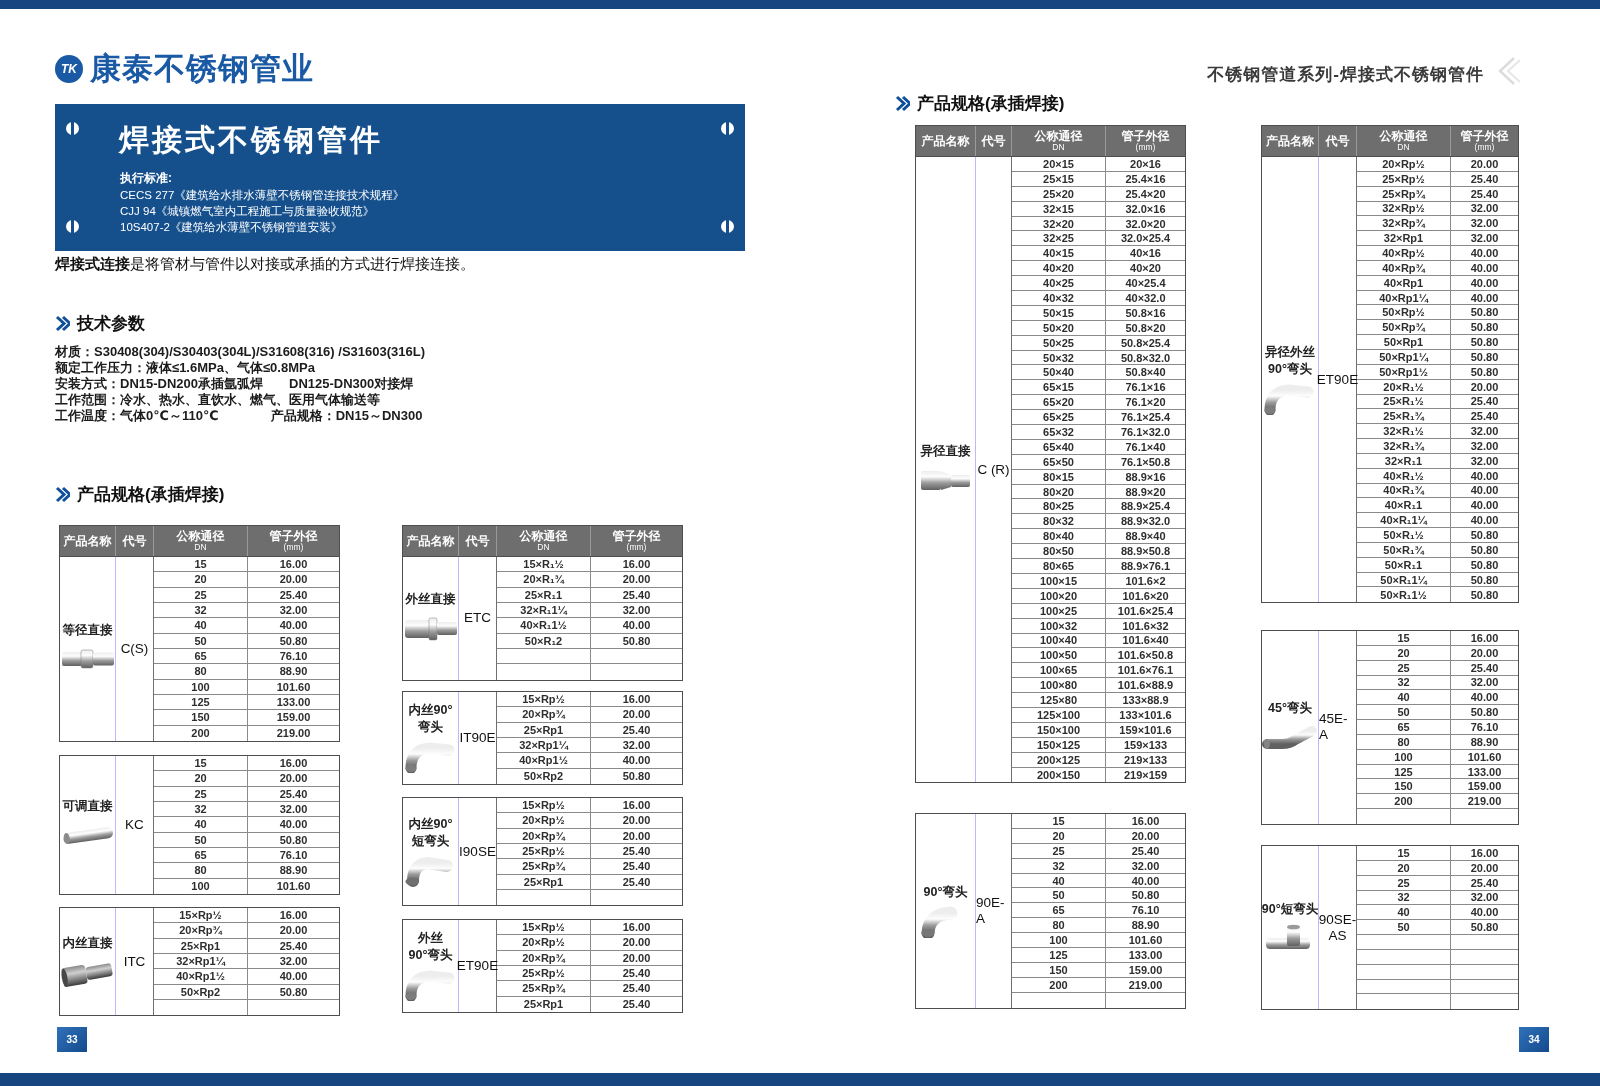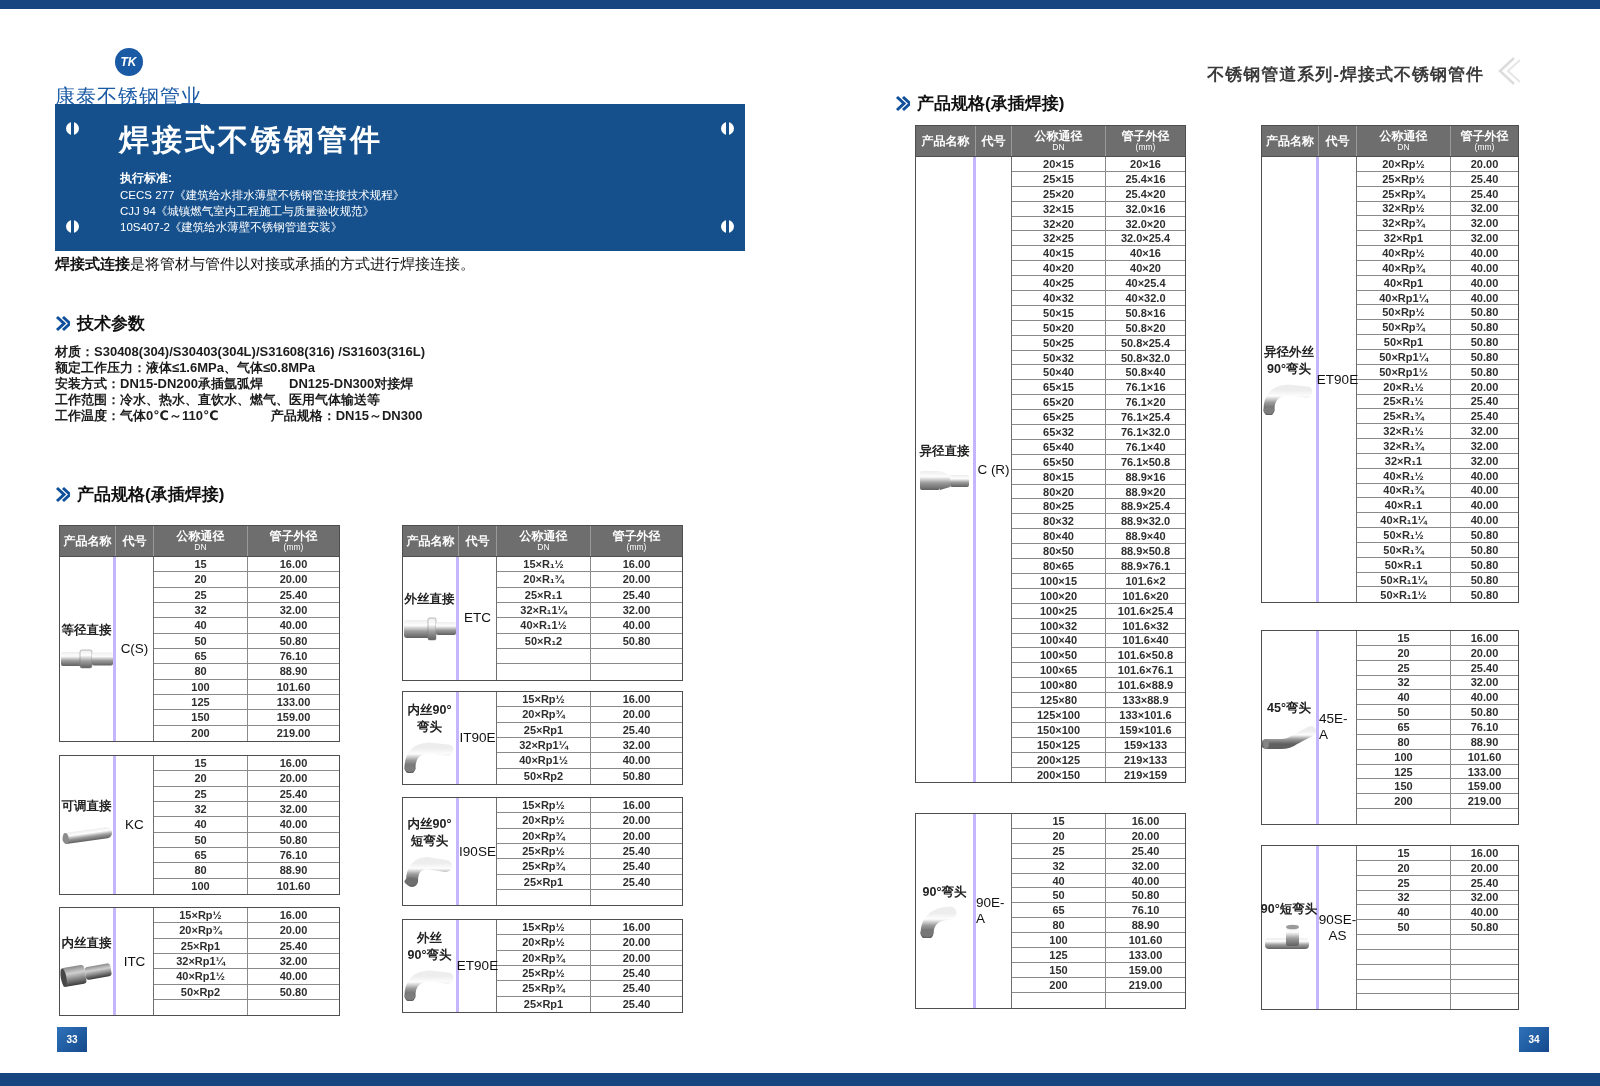--- a/index.html
+++ b/index.html
@@ -12,25 +12,25 @@
   }
   html,body{margin:0;padding:0;}
   body{width:1600px;height:1086px;position:relative;background:#ffffff;
        font-family:"Liberation Sans","DejaVu Sans",sans-serif;overflow:hidden;}
 
   .band{position:absolute;left:0;width:1600px;background:var(--band-navy);}
   .band.top{top:0;height:9px;}
   .band.bottom{top:1073px;height:13px;}
 
   
-  .logo{position:absolute;left:55px;top:48px;display:flex;align-items:center;gap:7px;flex-direction:column;}
+  .logo{position:absolute;left:55px;top:48px;display:flex;align-items:center;gap:7px;}
   .logo .mark{width:28px;height:28px;border-radius:50%;background:var(--accent);
     color:#fff;display:flex;align-items:center;justify-content:center;
     font-weight:bold;font-style:italic;font-size:12px;}
-  .logo .brand{color:var(--accent);font-weight:normal;font-size:20px;letter-spacing:1px;}
+  .logo .brand{color:var(--accent);font-weight:bold;font-size:31px;letter-spacing:1px;}
 
   .hdr-right{position:absolute;top:56px;right:80px;display:flex;align-items:flex-end;gap:10px;}
   .hdr-right .txt{font-size:17px;font-weight:bold;color:#3a3a3a;letter-spacing:1px;}
 
   
   .banner{position:absolute;left:55px;top:88px;width:690px;height:147px;background:var(--banner-blue);margin-top:16px;}
   .banner .title{position:absolute;left:64px;top:16px;color:#fff;font-size:30px;font-weight:bold;letter-spacing:3px;}
   .banner .stdlabel{position:absolute;left:65px;top:66px;color:#fff;font-size:12px;font-weight:bold;}
   .banner .stds{position:absolute;left:65px;top:83px;color:#fff;font-size:11.5px;line-height:16px;}
   .coin{position:absolute;width:13px;height:13px;border-radius:50%;background:#fff;}
@@ -61,21 +61,21 @@
   .thdr{display:flex;background:var(--hdr-gray);border:1px solid var(--border-dark);height:30px;box-sizing:content-box;}
   .thdr .hc{display:flex;flex-direction:column;align-items:center;justify-content:center;
     color:#fff;font-weight:bold;border-right:1px solid #9a9a9a;box-sizing:border-box;}
   .thdr .hc:last-child{border-right:none;}
   .thdr .hmain{font-size:12px;line-height:13px;}
   .thdr .hsub{font-size:8.5px;line-height:9px;font-weight:normal;}
 
   .tbody{display:flex;border:1px solid var(--border-dark);border-top:none;background:#fff;}
   .tbl.noh .tbody{border-top:1px solid var(--border-dark);}
   .c1{width:var(--w1);} .c2{width:var(--w2);} .c3{width:var(--w3);} .c4{width:var(--w4);}
-  .ncell{box-sizing:border-box;border-right:3px solid #c4b5fd;display:flex;flex-direction:column;
+  .ncell{box-sizing:border-box;border-right:1px solid #c4b5fd;display:flex;flex-direction:column;
     align-items:center;justify-content:center;padding:2px;}
   .nline{font-size:12.5px;font-weight:bold;color:#222;line-height:17px;white-space:nowrap;}
   .picon{margin-top:3px;line-height:0;}
   .ccell{box-sizing:border-box;border-right:1px solid #6f6f6f;display:flex;flex-direction:column;
     align-items:center;justify-content:center;font-size:13.5px;color:#111;line-height:16px;}
   .rows{display:flex;flex-direction:column;flex:1;font-weight:bold;}
   .trow{display:flex;height:var(--rh);box-sizing:border-box;border-bottom:1px solid var(--border-mid);}
   .trow:last-child{border-bottom:none;}
   .dcell{display:flex;align-items:center;justify-content:center;font-size:11px;color:#2e2e2e;box-sizing:border-box;}
   .dcell.c3{border-right:1px solid var(--border-mid);}

